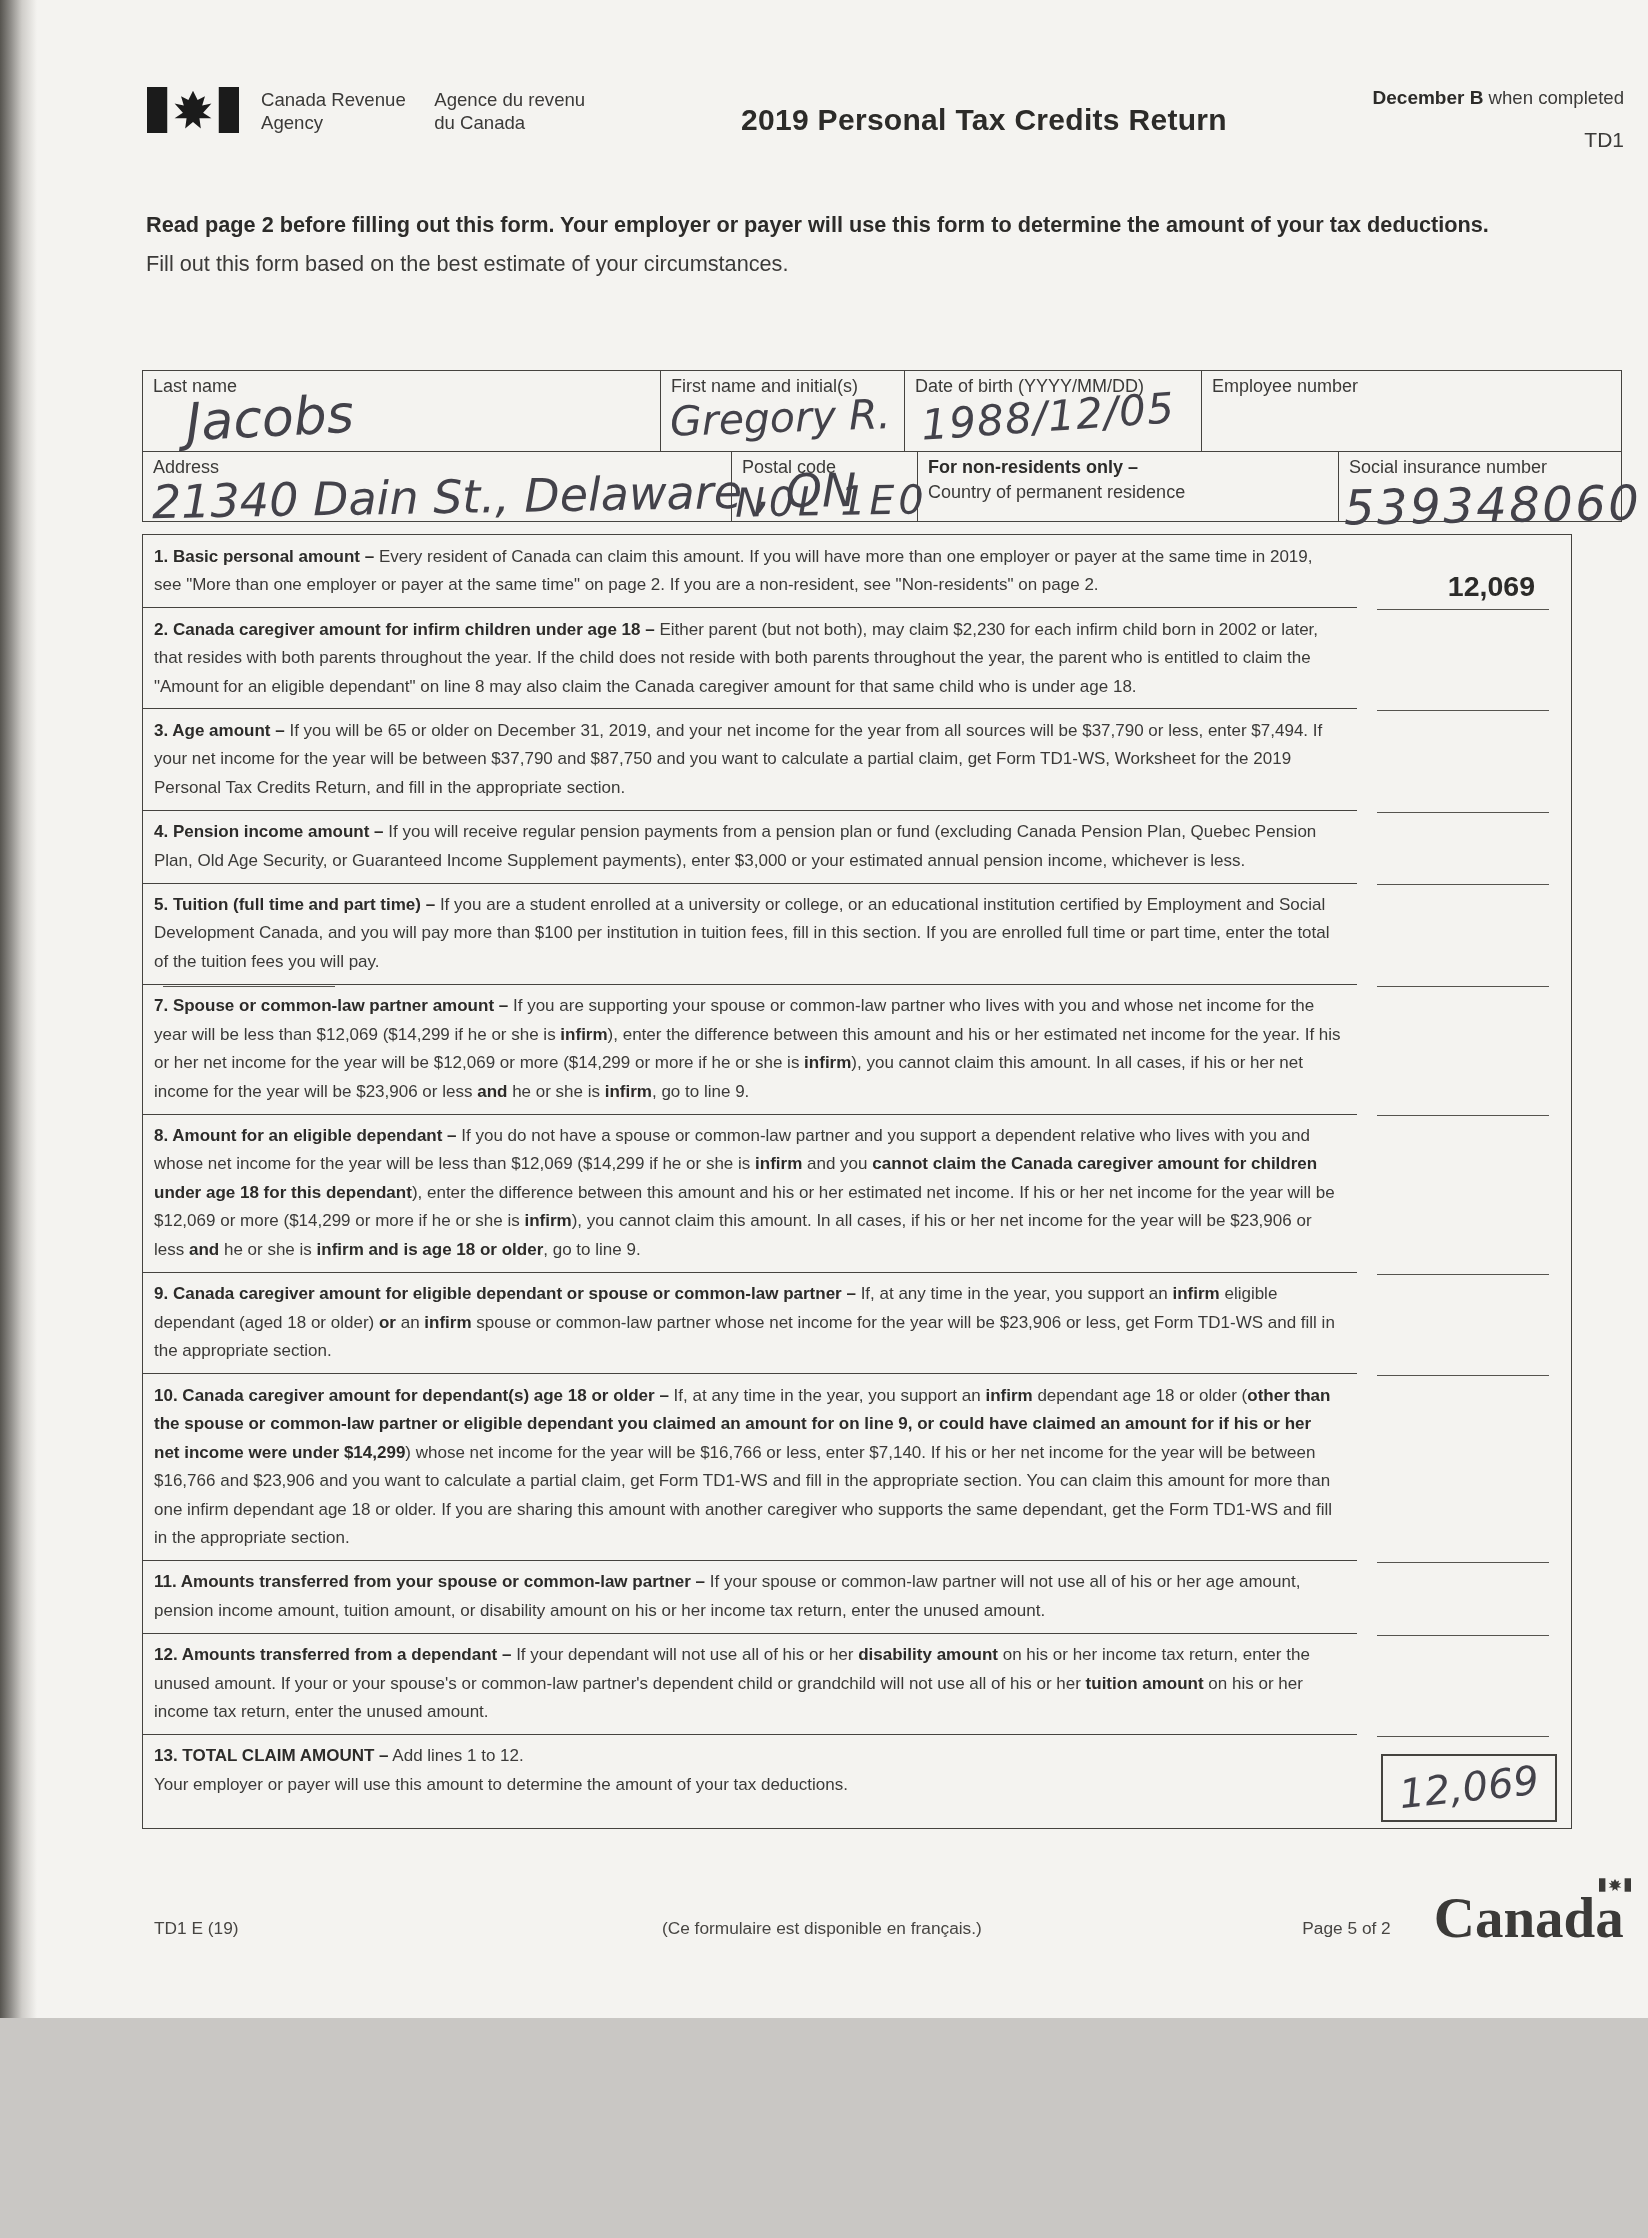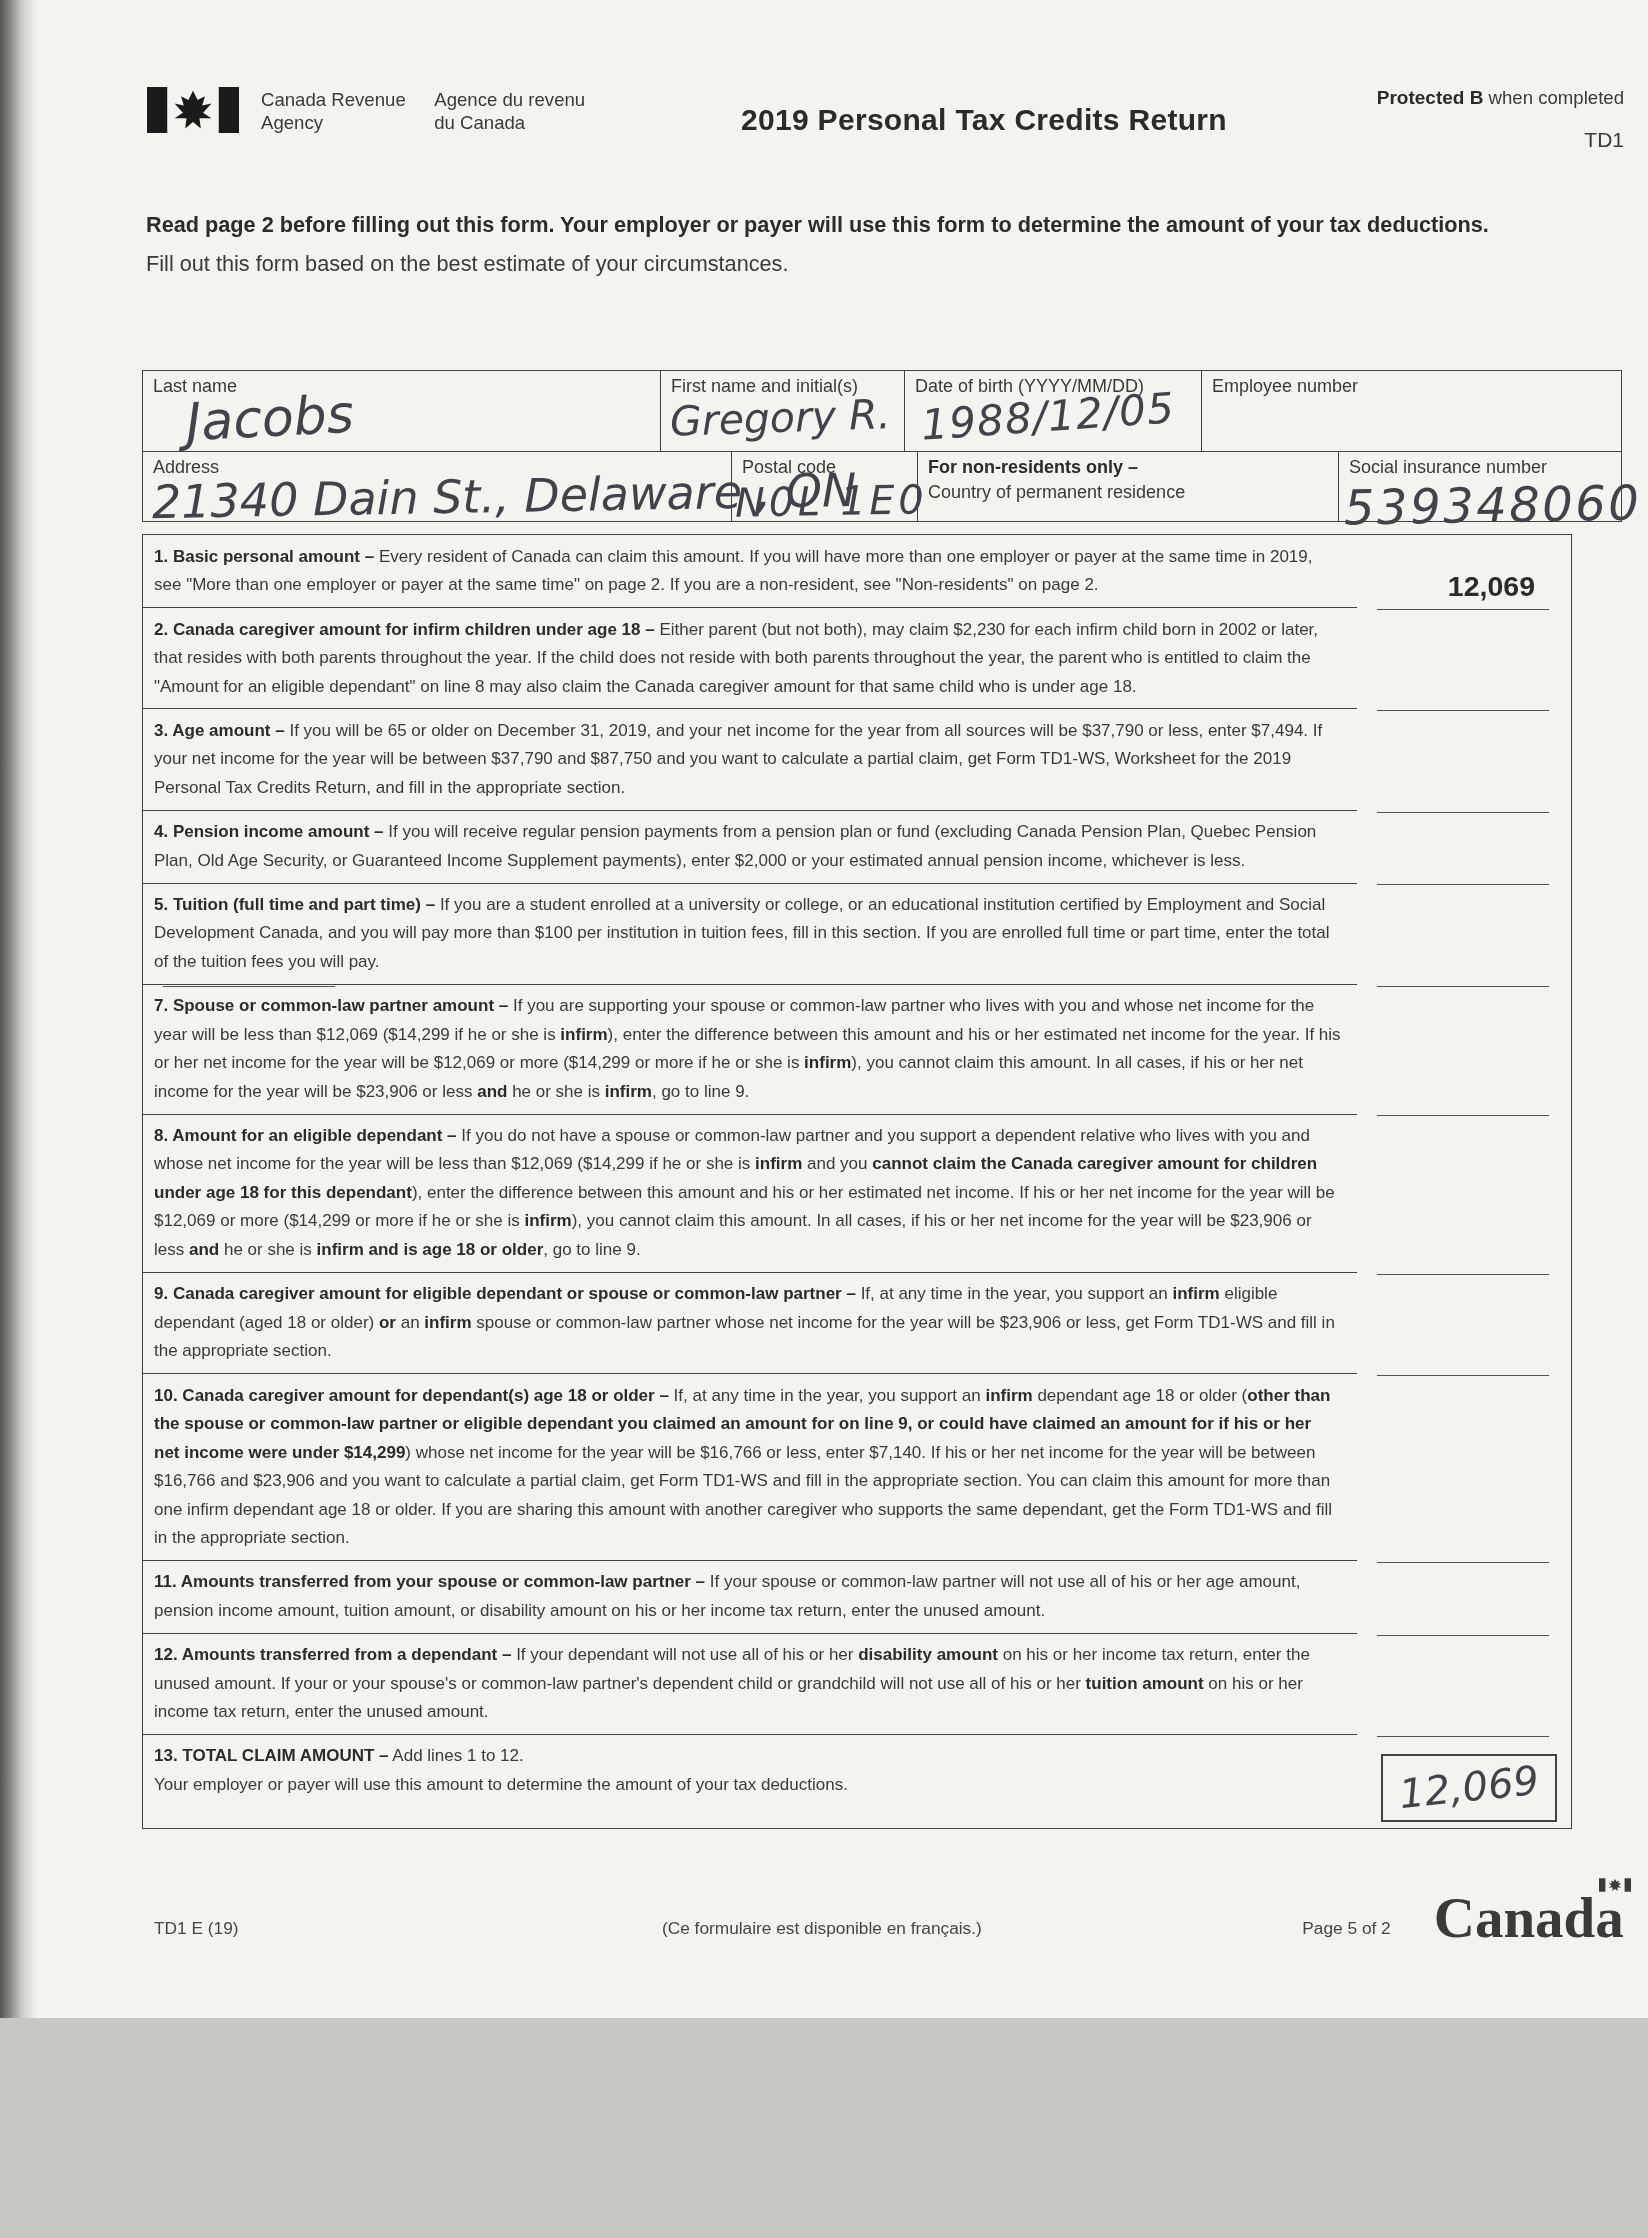--- a/index.html
+++ b/index.html
@@ -86,21 +86,21 @@
         <div style="white-space:pre-line">Canada Revenue
 Agency</div>
         <div style="white-space:pre-line">Agence du revenu
 du Canada</div>
       </div>
     </div>
     <div class="title-wrap">
       <div class="form-title">2019 Personal Tax Credits Return</div>
     </div>
     <div class="head-right">
-      <div class="protected"><b>Protected B</b><span> when completed</span></div>
+      <div class="protected"><b>December B</b><span> when completed</span></div>
       <div class="form-code">TD1</div>
     </div>
   </div>
 
   <div class="intro">
     <div class="b1">Read page 2 before filling out this form. Your employer or payer will use this form to determine the amount of your tax deductions.</div>
     <div class="b2">Fill out this form based on the best estimate of your circumstances.</div>
   </div>
 
   <div class="id-table">
@@ -168,21 +168,21 @@
       <div class="section-text">
         <span class="sec-head">3. Age amount –</span> <span class="sec-body"><span>If you will be 65 or older on December 31, 2019, and your net income for the year from all sources will be $37,790 or less, enter $7,494. If your net income for the year will be between $37,790 and $87,750 and you want to calculate a partial claim, get Form TD1-WS, Worksheet for the 2019 Personal Tax Credits Return, and fill in the appropriate section.</span></span>
       </div>
       <div class="section-amount">
           <div class="amount-line"></div>
         </div>
     </div>
 
     <div class="section-row">
       <div class="section-text">
-        <span class="sec-head">4. Pension income amount –</span> <span class="sec-body"><span>If you will receive regular pension payments from a pension plan or fund (excluding Canada Pension Plan, Quebec Pension Plan, Old Age Security, or Guaranteed Income Supplement payments), enter $2,000 or your estimated annual pension income, whichever is less.</span></span>
+        <span class="sec-head">4. Pension income amount –</span> <span class="sec-body"><span>If you will receive regular pension payments from a pension plan or fund (excluding Canada Pension Plan, Quebec Pension Plan, Old Age Security, or Guaranteed Income Supplement payments), enter $3,000 or your estimated annual pension income, whichever is less.</span></span>
       </div>
       <div class="section-amount">
           <div class="amount-line"></div>
         </div>
     </div>
 
     <div class="section-row">
       <div class="section-text">
         <span class="sec-head">5. Tuition (full time and part time) –</span> <span class="sec-body"><span>If you are a student enrolled at a university or college, or an educational institution certified by Employment and Social Development Canada, and you will pay more than $100 per institution in tuition fees, fill in this section. If you are enrolled full time or part time, enter the total of the tuition fees you will pay.</span></span>
       </div>

